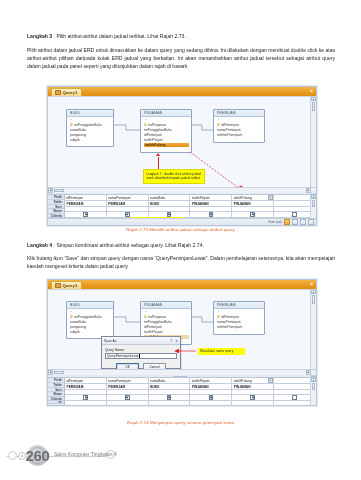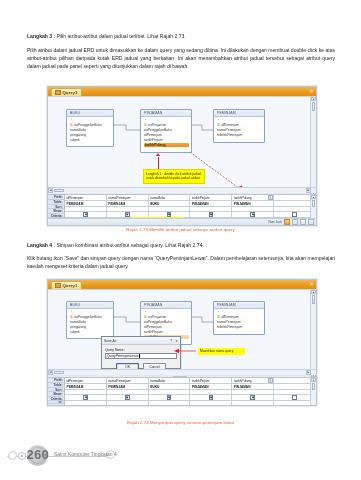--- a/index.html
+++ b/index.html
@@ -342,22 +342,22 @@
     background:radial-gradient(circle at 38% 32%, #d9dadb 0%, #c7c8ca 55%, #b4b6b8 100%);
     display:flex; align-items:center; justify-content:center;
   }
   .f-globe:before {
     content:""; position:absolute; inset:2px;
     border-radius:50%;
     border:0.6px solid #b0b2b4;
   }
   .f-num {
     position:relative;
-    font-family:Liberation Mono, monospace;
-    font-size:13px; font-weight:bold;
+    font-family:Liberation Sans, sans-serif;
+    font-size:15px; font-weight:bold;
     color:#6e7174;
     letter-spacing:-0.3px;
   }
   .f-line {
     position:absolute; left:7px; top:21.5px; width:105px; height:0.6px;
     background:#c9cacc;
   }
   .f-ring1 {
     position:absolute; left:8px; top:17px; width:7px; height:7px;
     border-radius:50%; border:0.8px solid #c9cacc; background:#fff;

